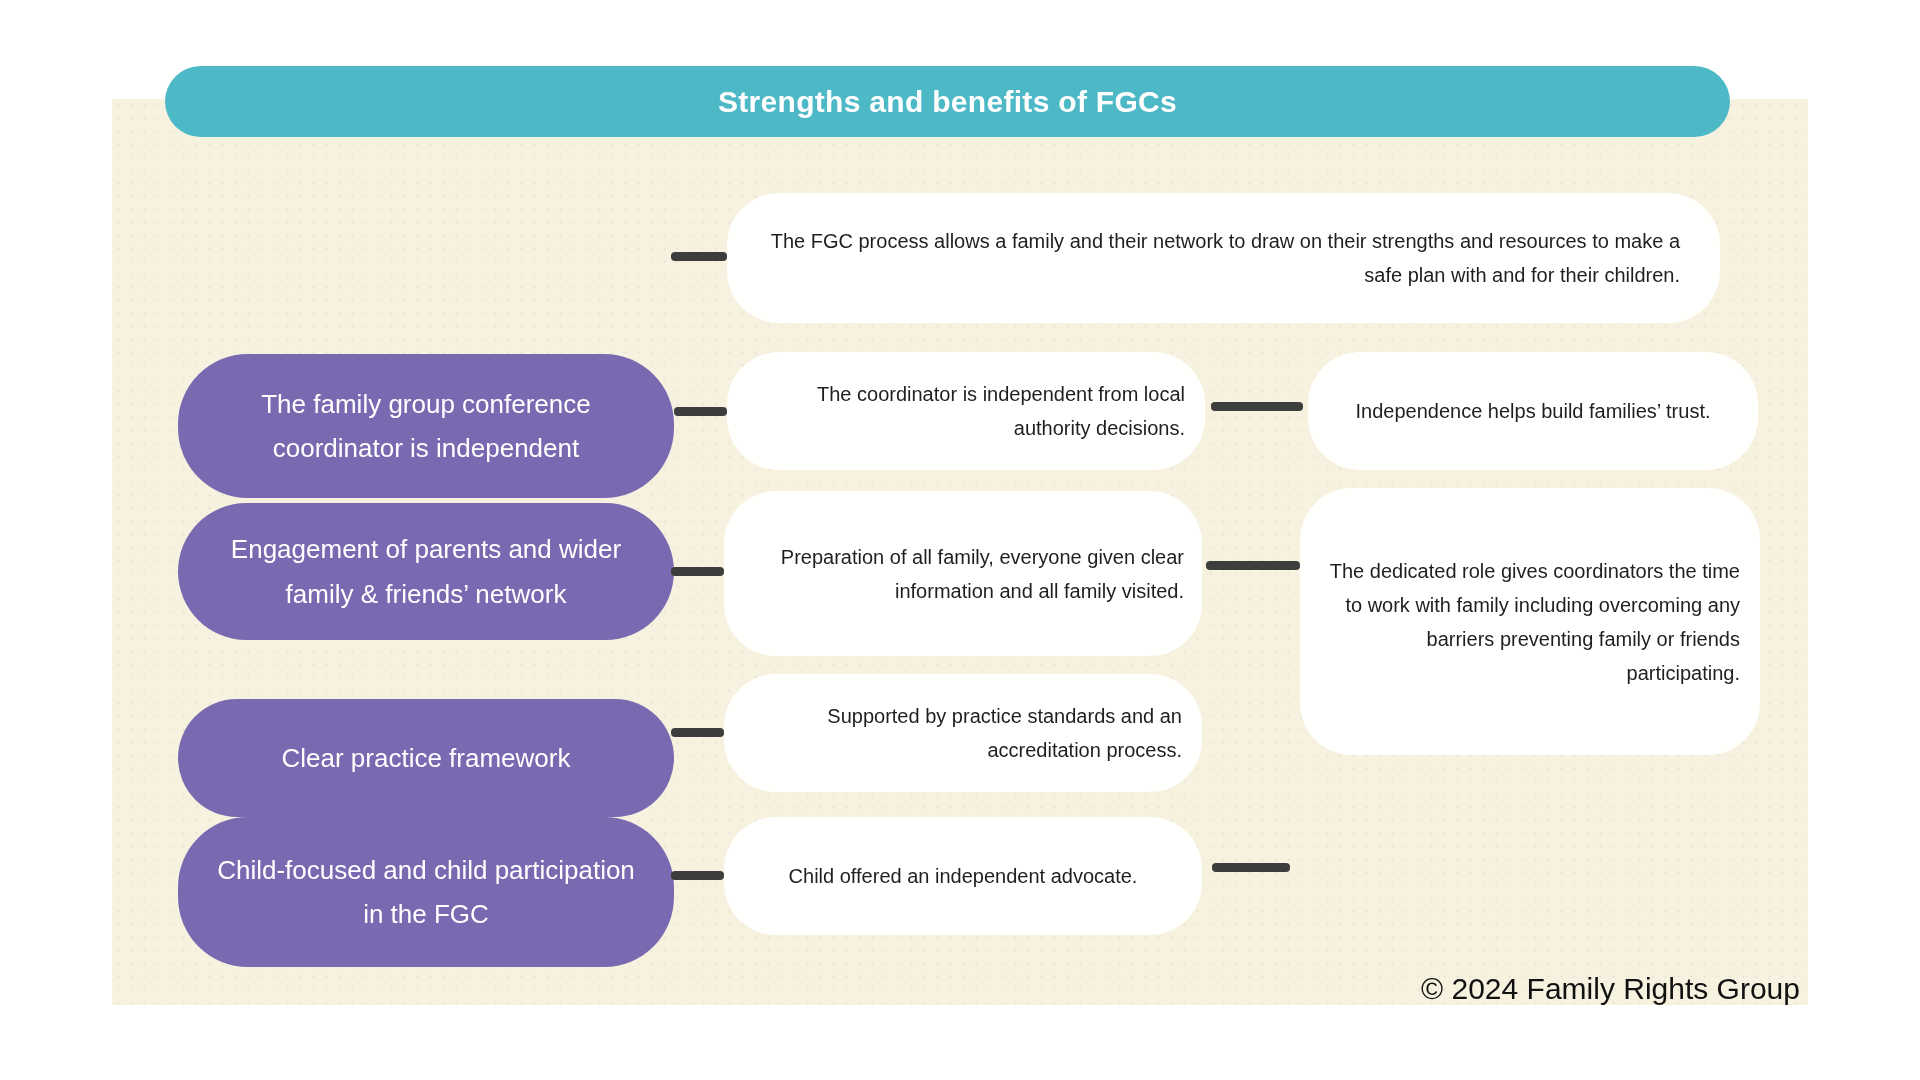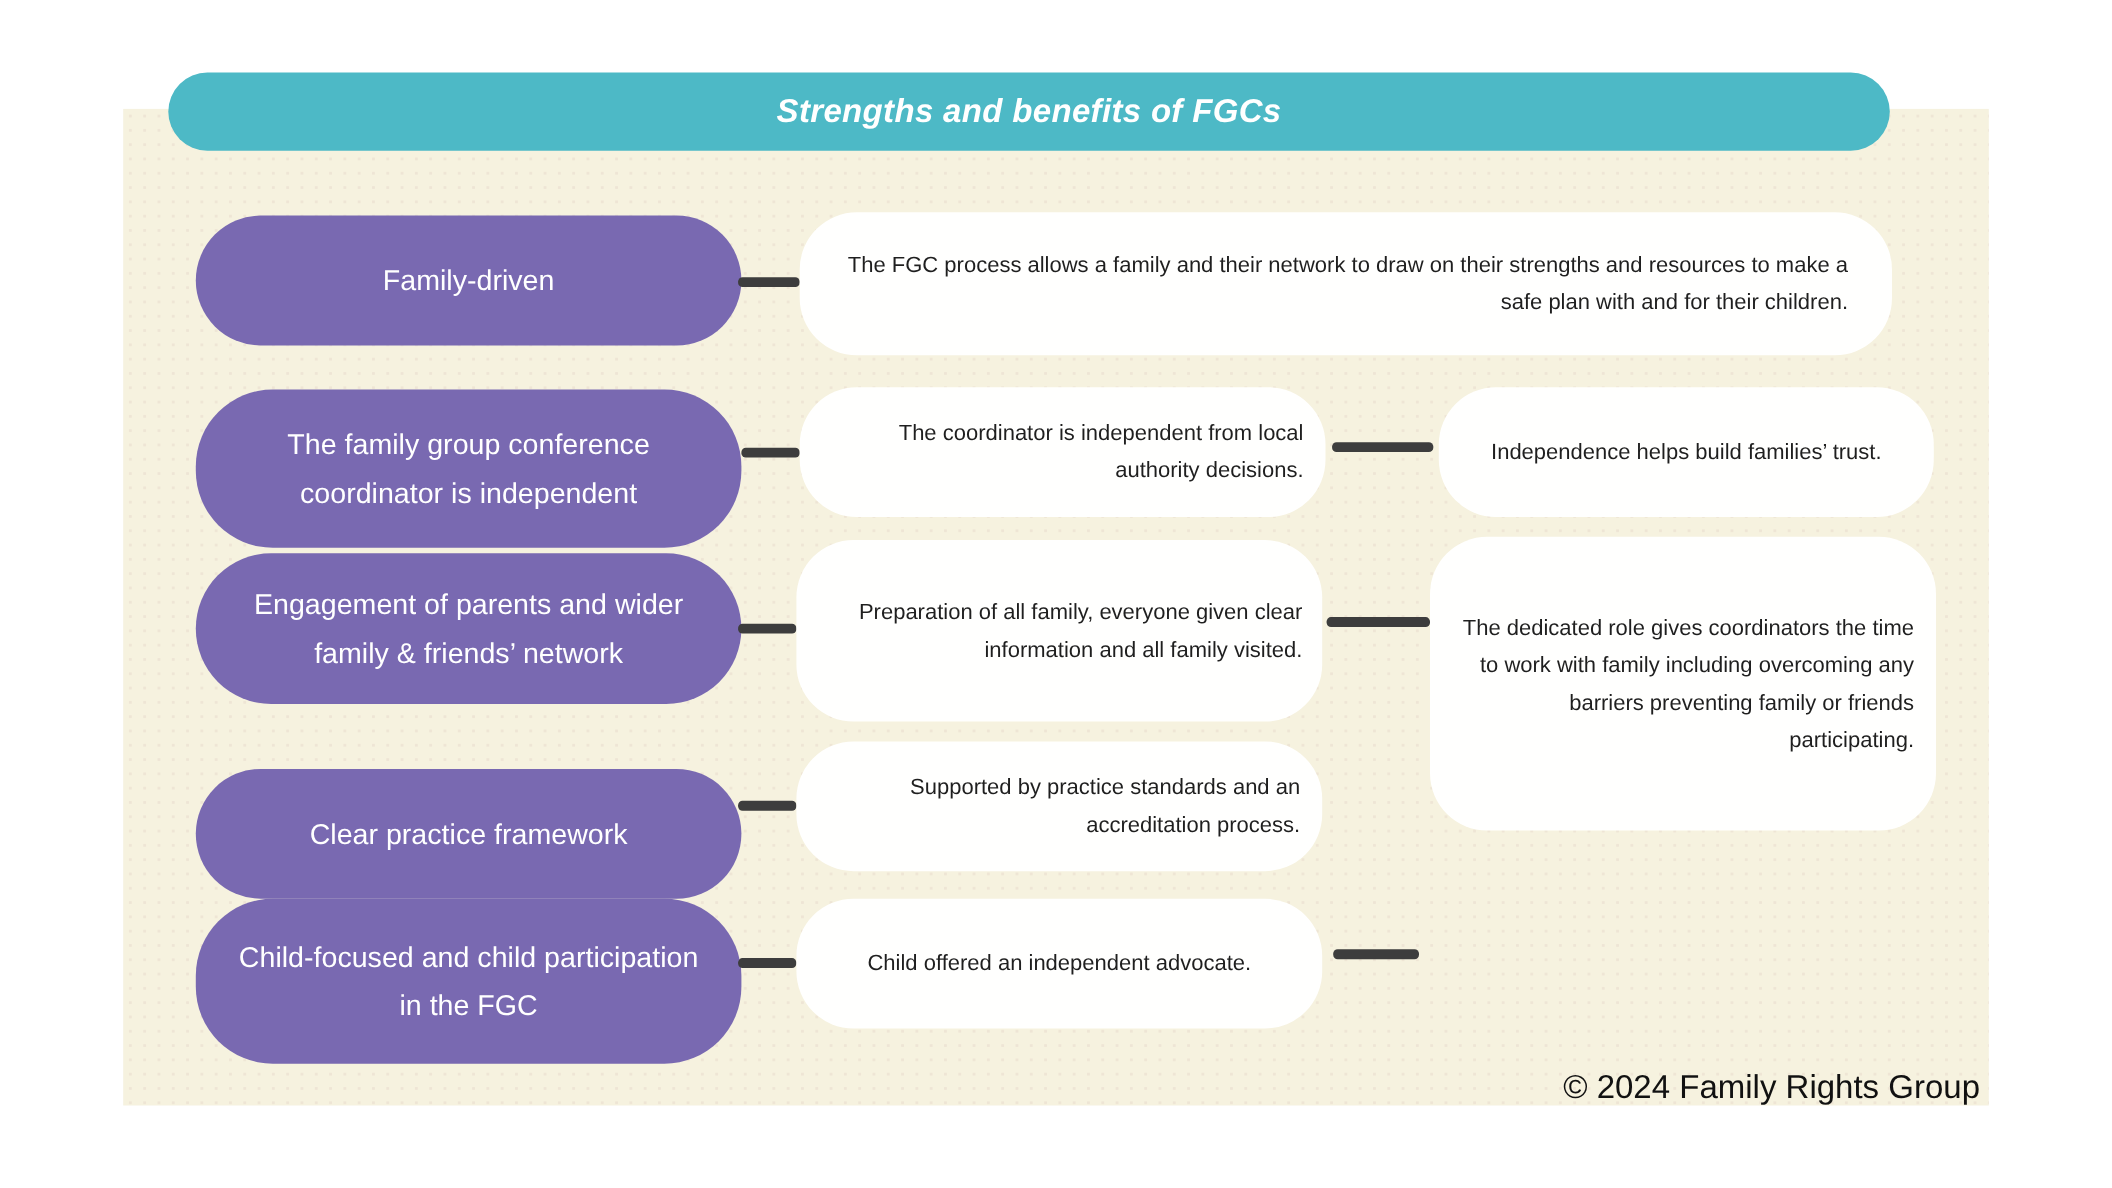--- a/index.html
+++ b/index.html
@@ -20,30 +20,29 @@
     left: 112px;
     top: 99px;
     width: 1696px;
     height: 906px;
     background-color: #f6f2df;
     background-image: radial-gradient(circle, rgba(190,150,150,0.14) 1.2px, transparent 1.4px);
     background-size: 13px 13px;
   }
   .banner {
     position: absolute;
-    left: 153px;
+    left: 165px;
     top: 66px;
     width: 1565px;
     height: 71px;
     background: #4db9c6;
     border-radius: 40px;
     display: flex;
     align-items: center;
     justify-content: center;
-    font-style: italic;
   }
   .banner span {
     color: #ffffff;
     font-size: 30px;
     font-weight: bold;
     letter-spacing: 0.3px;
   }
   .pill {
     position: absolute;
     left: 178px;
@@ -91,23 +90,20 @@
 <body>
 
 <div class="canvas">
 
   <div class="bg-panel"></div>
 
   <div class="banner">
     <span>Strengths and benefits of FGCs</span>
   </div>
 
-  <div class="pill" style="top:196px; height:118px;">
-    <span>Family-driven</span>
-  </div>
   <div class="connector" style="left:671px; top:252px; width:56px;"></div>
   <div class="card" style="left:727px; top:193px; width:993px; height:130px; padding:0 40px;">
     <span>The FGC process allows a family and their network to draw on their strengths and resources to make a safe plan with and for their children.</span>
   </div>
 
   <div class="pill" style="top:354px; height:144px;">
     <span>The family group conference coordinator is independent</span>
   </div>
   <div class="connector" style="left:674px; top:407px; width:53px;"></div>
   <div class="card" style="left:727px; top:352px; width:478px; height:118px; padding:0 20px;">

